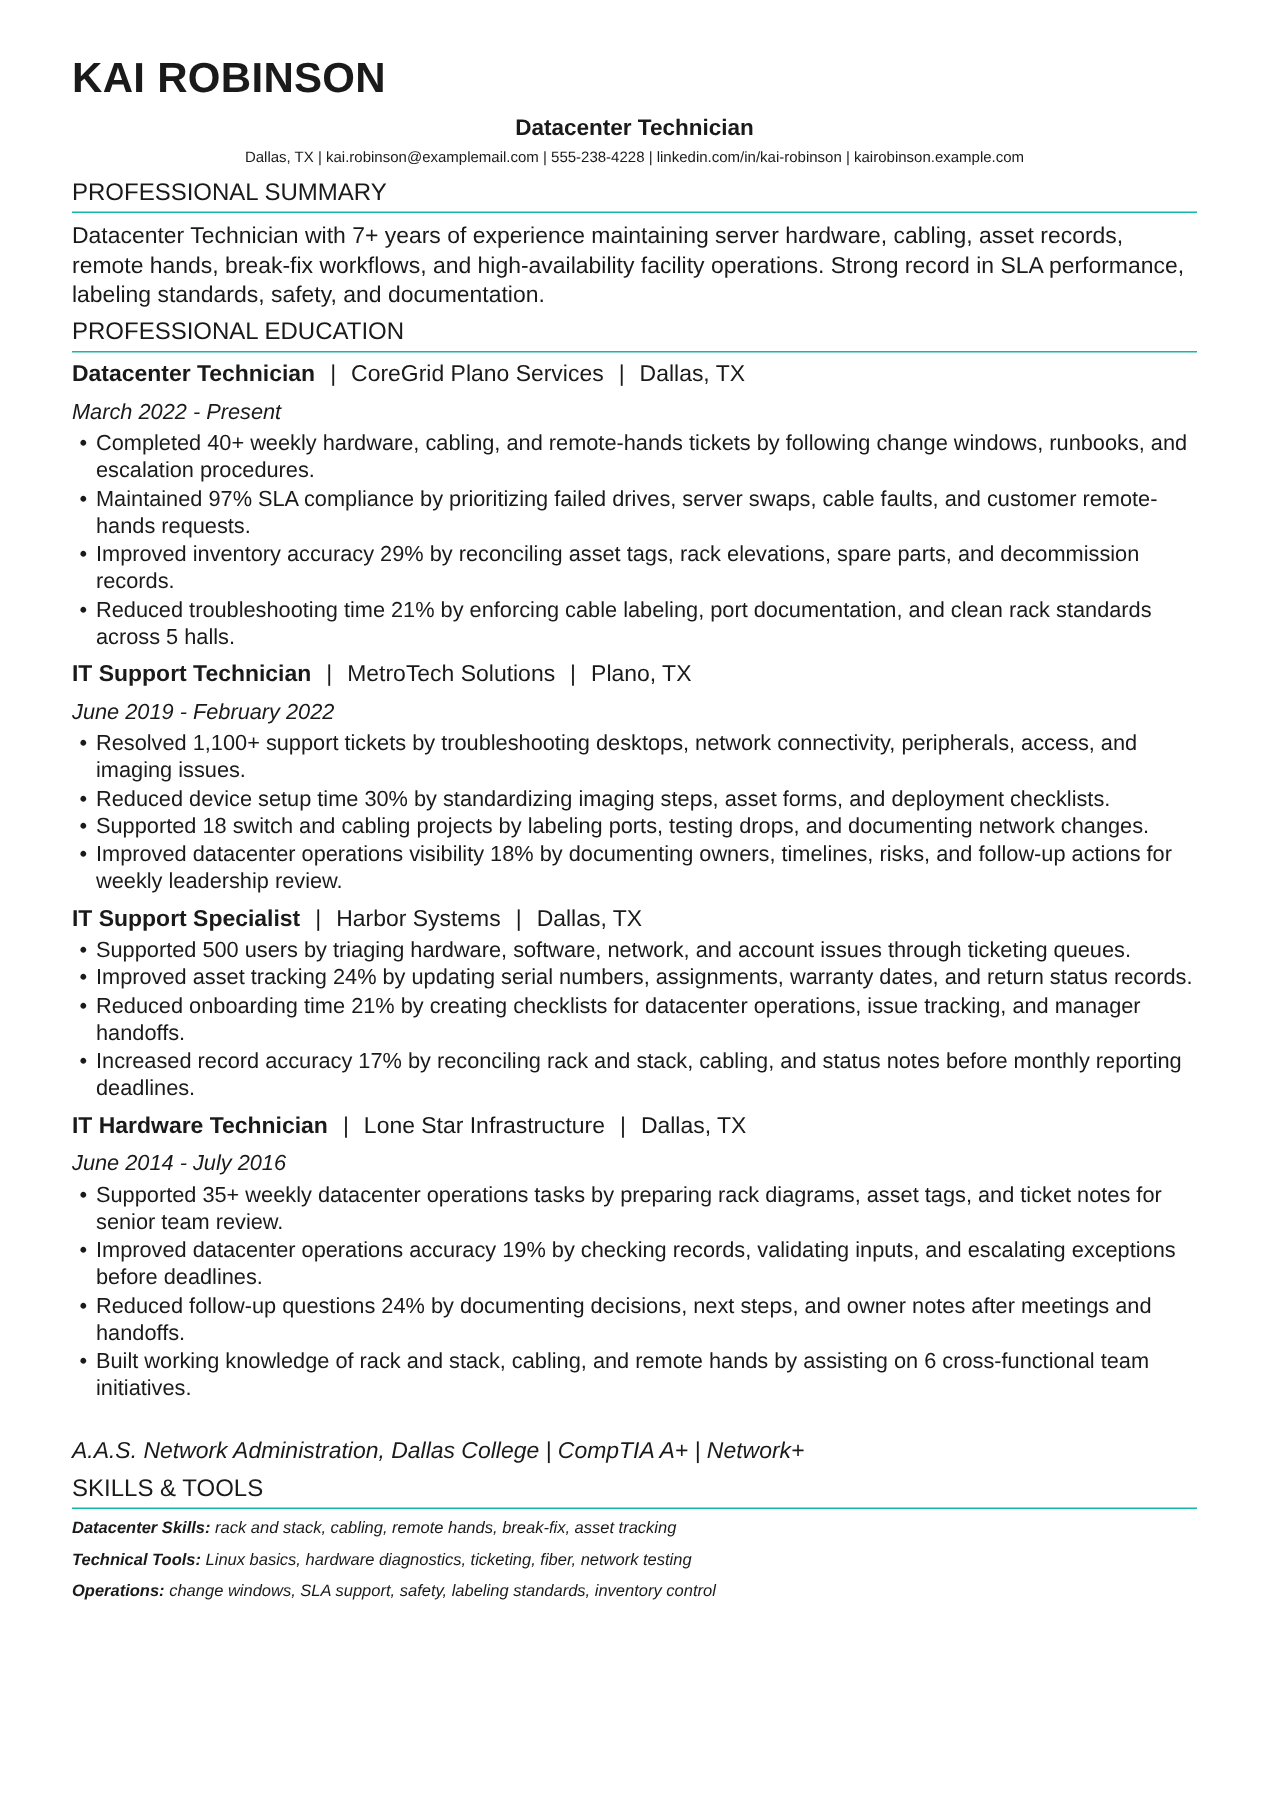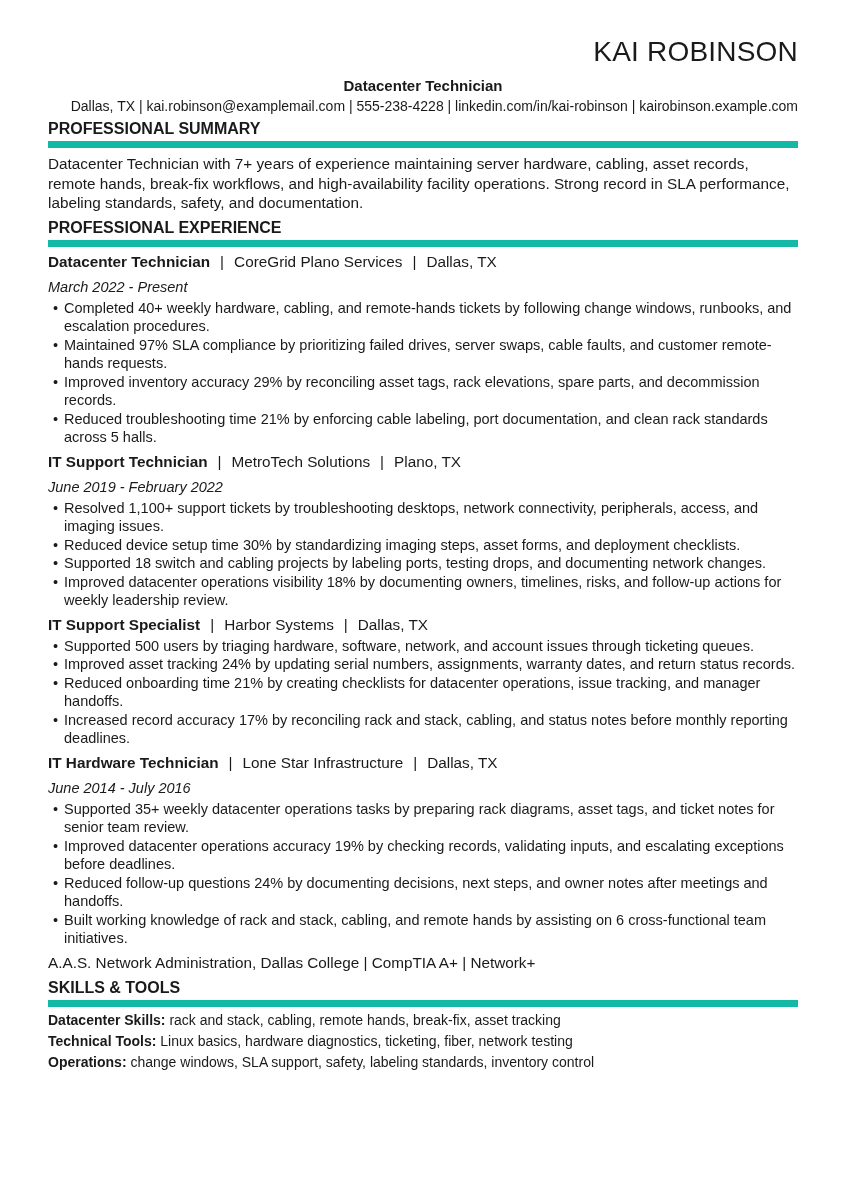--- a/index.html
+++ b/index.html
@@ -1,46 +1,46 @@
 <!DOCTYPE html>
 <html><head>
 <meta charset="utf-8">
 <style>
   html, body { margin:0; padding:0; background:#ffffff; }
   body { width:848px; height:1200px; position:relative; font-family:"Liberation Sans", sans-serif; color:#1a1a1a; }
   .page { position:absolute; left:48px; top:0; width:750px; }
-  .name { text-align:right; font-size:28px; font-weight:normal; margin:0; padding-top:36px; line-height:32px; letter-spacing:0.2px; }
+  .name { text-align:left; font-size:28px; font-weight:bold; margin:0; padding-top:36px; line-height:32px; letter-spacing:0.2px; }
   .role { text-align:center; font-size:15px; font-weight:bold; margin-top:9px; line-height:18px; }
-  .contact { text-align:right; font-size:14px; margin-top:3px; line-height:16px; }
-  .sec-head { font-size:16px; font-weight:bold; line-height:20px; margin-top:5px; padding-bottom:2px; border-bottom:7px solid #14b8a6; }
+  .contact { text-align:center; font-size:10px; margin-top:3px; line-height:16px; }
+  .sec-head { font-size:16px; font-weight:normal; line-height:20px; margin-top:5px; padding-bottom:2px; border-bottom:1px solid #14b8a6; }
   .summary { font-size:15.3px; line-height:19.5px; margin-top:6px; }
   .job-head { font-size:15.3px; line-height:20px; margin-top:5px; }
   .job-head .title { font-weight:bold; }
   .job-head .sep { margin:0 10px; }
   .dates { font-style:italic; font-size:14.5px; line-height:20px; margin-top:5px; }
   ul.bullets { list-style:none; margin:2px 0 0 0; padding:0; }
   ul.bullets li { position:relative; padding-left:16px; font-size:14.5px; line-height:18.5px; }
   ul.bullets li .dot { position:absolute; left:5px; top:0; }
-  .edu { font-size:15.3px; line-height:20px; margin-top:5px; }
-  .skill { font-size:14px; line-height:21px; }
+  .edu { font-size:15.3px; line-height:20px; margin-top:22px;font-style:italic; }
+  .skill { font-size:11px; line-height:21px;font-style:italic; }
   .skill .lbl { font-weight:bold; }
   .skills-wrap { margin-top:3px; }
 </style>
 </head>
 <body>
 
 <div class="page">
   <h1 class="name">KAI ROBINSON</h1>
   <div class="role">Datacenter Technician</div>
   <div class="contact">Dallas, TX | kai.robinson@examplemail.com | 555-238-4228 | linkedin.com/in/kai-robinson | kairobinson.example.com</div>
 
   <div class="sec-head">PROFESSIONAL SUMMARY</div>
   <div class="summary">Datacenter Technician with 7+ years of experience maintaining server hardware, cabling, asset records, remote hands, break-fix workflows, and high-availability facility operations. Strong record in SLA performance, labeling standards, safety, and documentation.</div>
 
-  <div class="sec-head">PROFESSIONAL EXPERIENCE</div>
+  <div class="sec-head">PROFESSIONAL EDUCATION</div>
   <div id="jobs">
       <div>
         <div class="job-head"><span class="title">Datacenter Technician</span><span class="sep">|</span><span>CoreGrid Plano Services</span><span class="sep">|</span><span>Dallas, TX</span></div>
         <div class="dates">March 2022 - Present</div>
         <ul class="bullets">
           <li><span class="dot">•</span><span>Completed 40+ weekly hardware, cabling, and remote-hands tickets by following change windows, runbooks, and escalation procedures.</span></li>
           <li><span class="dot">•</span><span>Maintained 97% SLA compliance by prioritizing failed drives, server swaps, cable faults, and customer remote-hands requests.</span></li>
           <li><span class="dot">•</span><span>Improved inventory accuracy 29% by reconciling asset tags, rack elevations, spare parts, and decommission records.</span></li>
           <li><span class="dot">•</span><span>Reduced troubleshooting time 21% by enforcing cable labeling, port documentation, and clean rack standards across 5 halls.</span></li>
         </ul>

